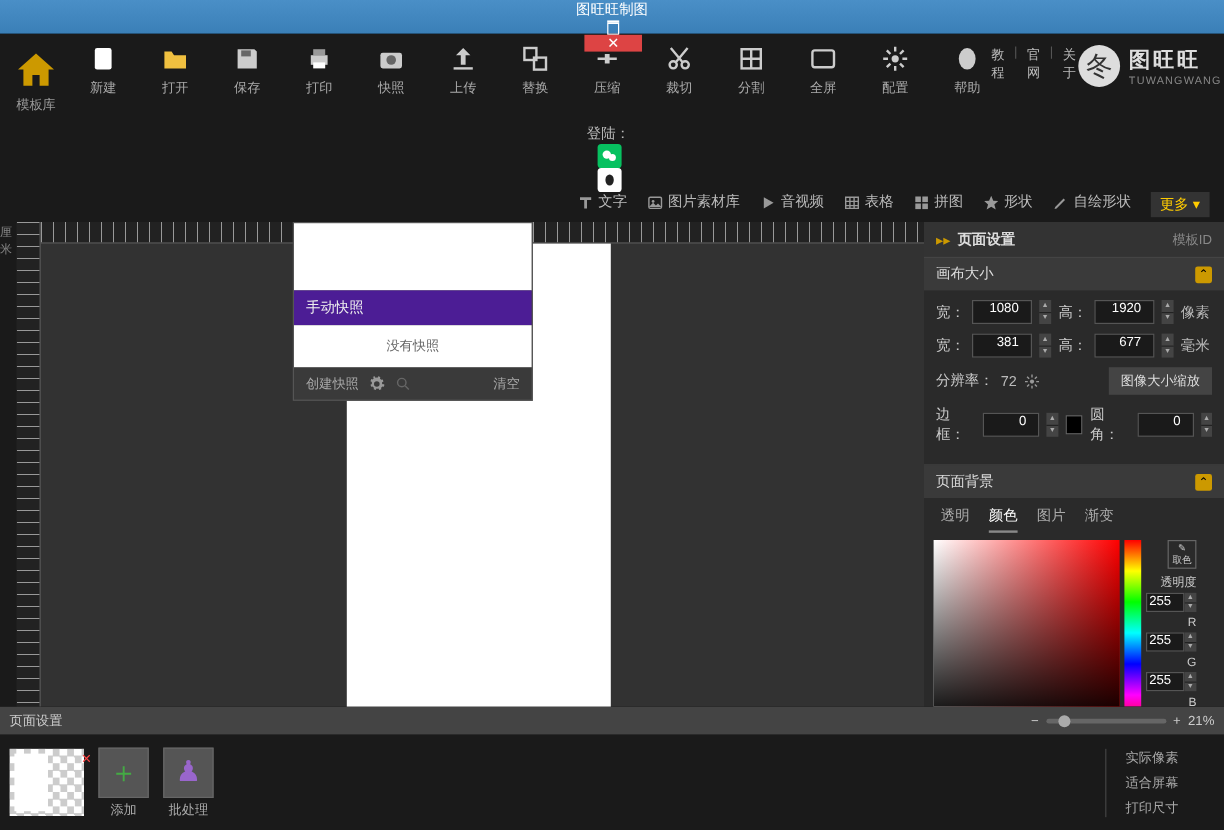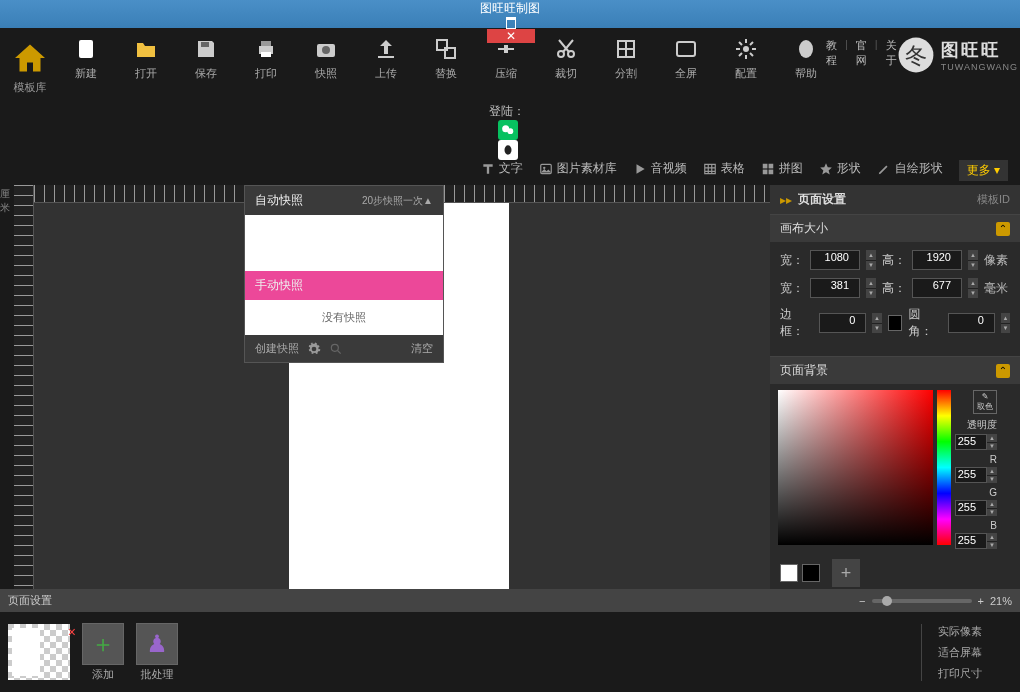--- a/index.html
+++ b/index.html
@@ -46,21 +46,21 @@
 .layers-header { background: #3a3a3a; color: #ddd; font-size: 11px; padding: 3px 6px; margin-bottom: 4px; }
 .layer-thumb { width: 36px; height: 40px; background: #fff; margin: 0 auto 4px; border: 2px solid #5aa; cursor: pointer; position: relative; }
 .layer-thumb::before { content: ""; position: absolute; left: 0; top: 0; width: 10px; bottom: 0; background: #5bb; opacity: 0.5; }
 .layers-panel .layer-spacer { height: 280px; }
 .select-all { color: #aaa; font-size: 11px; text-align: center; cursor: pointer; }
 .canvas-page { position: absolute; top: 18px; left: 275px; width: 220px; height: 390px; background: #fff; }
 .snapshot-popup { position: absolute; top: 0; left: 230px; width: 200px; background: #3a3a3a; border: 1px solid #555; z-index: 10; }
 .snap-header { background: #3a3a3a; color: #eee; font-size: 12px; padding: 6px 10px; display: flex; justify-content: space-between; align-items: center; }
 .snap-header small { font-size: 10px; color: #aaa; }
 .snap-body { background: #fff; height: 56px; margin: 0; }
-.snap-section-h { color: #eee; font-size: 12px; padding: 6px 10px; background: #ec4899; }
+.snap-section-h { color: #eee; font-size: 12px; padding: 6px 10px; background: #4c1d95; }
 .snap-none { background: #fff; color: #666; font-size: 11px; text-align: center; padding: 10px; }
 .snap-footer { display: flex; align-items: center; padding: 6px 10px; color: #aaa; font-size: 11px; gap: 8px; }
 .snap-footer .sf-spacer { flex: 1; }
 .snap-footer span { cursor: pointer; }
 .snap-footer svg { width: 14px; height: 14px; fill: #999; cursor: pointer; }
 .bottomrow { background: #1a1a1a; }
 .page-settings-bar { background: #444; color: #ccc; font-size: 11px; padding: 4px 8px; display: flex; align-items: center; }
 .zoom-controls { margin-left: auto; display: flex; align-items: center; gap: 6px; }
 .zoom-slider { width: 100px; height: 4px; background: #666; position: relative; border-radius: 2px; }
 .zoom-slider::after { content: ""; position: absolute; left: 10px; top: -3px; width: 10px; height: 10px; background: #aaa; border-radius: 50%; }
@@ -339,24 +339,20 @@
     <div class="leftcol">厘米</div>
 
     <div class="canvasarea">
       <div class="ruler-h"></div>
       <div class="ruler-v"></div>
 
 
       <div class="canvas-page"></div>
 
       <div class="snapshot-popup">
-        <div class="snap-header">
-          <span>自动快照</span>
-          <small><span>20步快照一次</span>▲</small>
-        </div>
         <div class="snap-body"></div>
         <div class="snap-section-h">手动快照</div>
         <div class="snap-none">没有快照</div>
         <div class="snap-footer">
           <span>创建快照</span>
           <svg viewBox="0 0 24 24">
               <path d="M12 8a4 4 0 100 8 4 4 0 000-8zm9 4l2 1-1 3-2-.5a8 8 0 01-2 2l.5 2-3 1-1-2a8 8 0 01-3 0l-1 2-3-1 .5-2a8 8 0 01-2-2l-2 .5-1-3 2-1a8 8 0 010-3l-2-1 1-3 2 .5a8 8 0 012-2L6 2l3-1 1 2a8 8 0 013 0l1-2 3 1-.5 2a8 8 0 012 2l2-.5 1 3-2 1a8 8 0 010 3z" fill="#999"></path>
             </svg>
           <svg viewBox="0 0 24 24">
               <circle cx="10" cy="10" r="6" fill="none" stroke="#666" stroke-width="2"></circle>
@@ -405,20 +401,30 @@
               </div>
             <label>高：</label>
             <div class="numinput">677</div>
             <div class="spinner">
                 <span>▲</span>
                 <span>▼</span>
               </div>
             <span>毫米</span>
           </div>
           <div class="fieldrow">
+            <label>分辨率：</label>
+            <span>72</span>
+            <svg class="gear" viewBox="0 0 24 24">
+                <circle cx="12" cy="12" r="3" fill="#999"></circle>
+                <path d="M12 2v4M12 18v4M2 12h4M18 12h4M5 5l3 3M16 16l3 3M5 19l3-3M16 8l3-3" stroke="#999" stroke-width="2"></path>
+              </svg>
+            <span style="flex:1"></span>
+            <span class="btn-resize">图像大小缩放</span>
+          </div>
+          <div class="fieldrow">
             <label>边框：</label>
             <div class="numinput">0</div>
             <div class="spinner">
                 <span>▲</span>
                 <span>▼</span>
               </div>
             <div class="colorswatch"></div>
             <label>圆角：</label>
             <div class="numinput">0</div>
             <div class="spinner">
@@ -427,20 +433,26 @@
               </div>
           </div>
         </div>
       </div>
 
       <div class="rp-section">
         <div class="rp-section-h">
             <span class="title">页面背景</span>
             <span class="collapse">⌃</span>
           </div>
+        <div class="bg-tabs">
+          <span>透明</span>
+          <span class="active">颜色</span>
+          <span>图片</span>
+          <span>渐变</span>
+        </div>
         <div class="colorpicker">
           <div class="cp-main"></div>
           <div class="cp-hue"></div>
           <div class="cp-right">
             <div class="cp-picker">✎<span>取色</span></div>
             <span class="cp-label">透明度</span>
             <div class="cp-val">
                 <div class="numinput">255</div>
                 <div class="spinner">
                   <span>▲</span>

